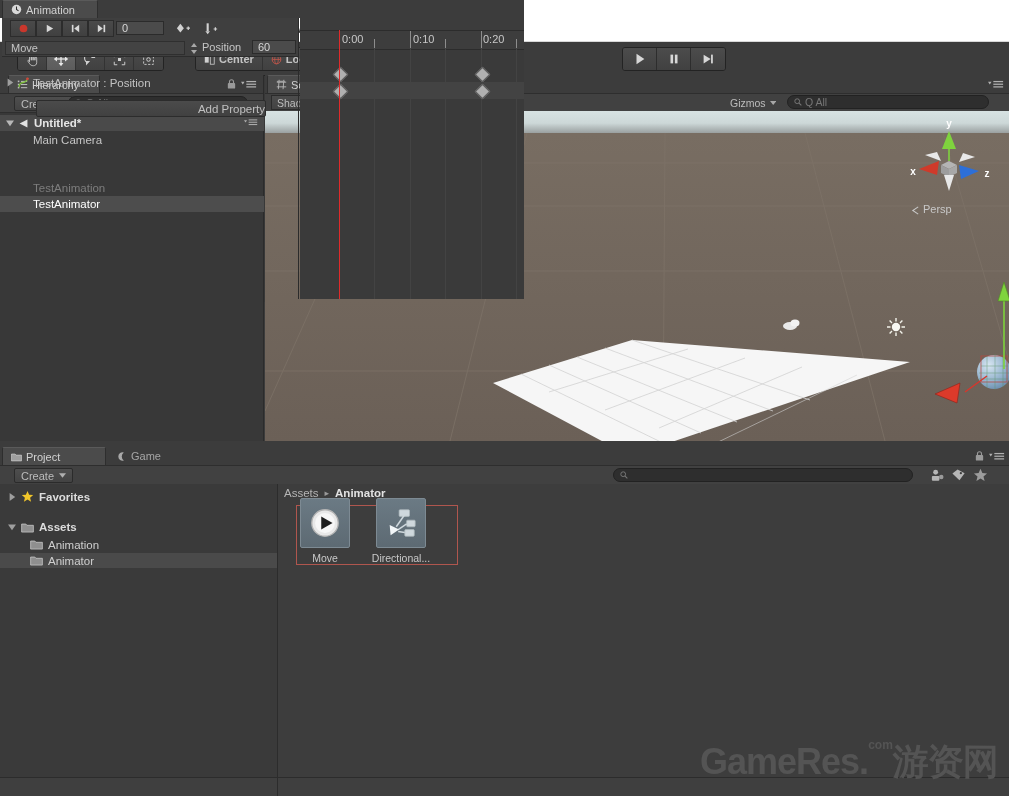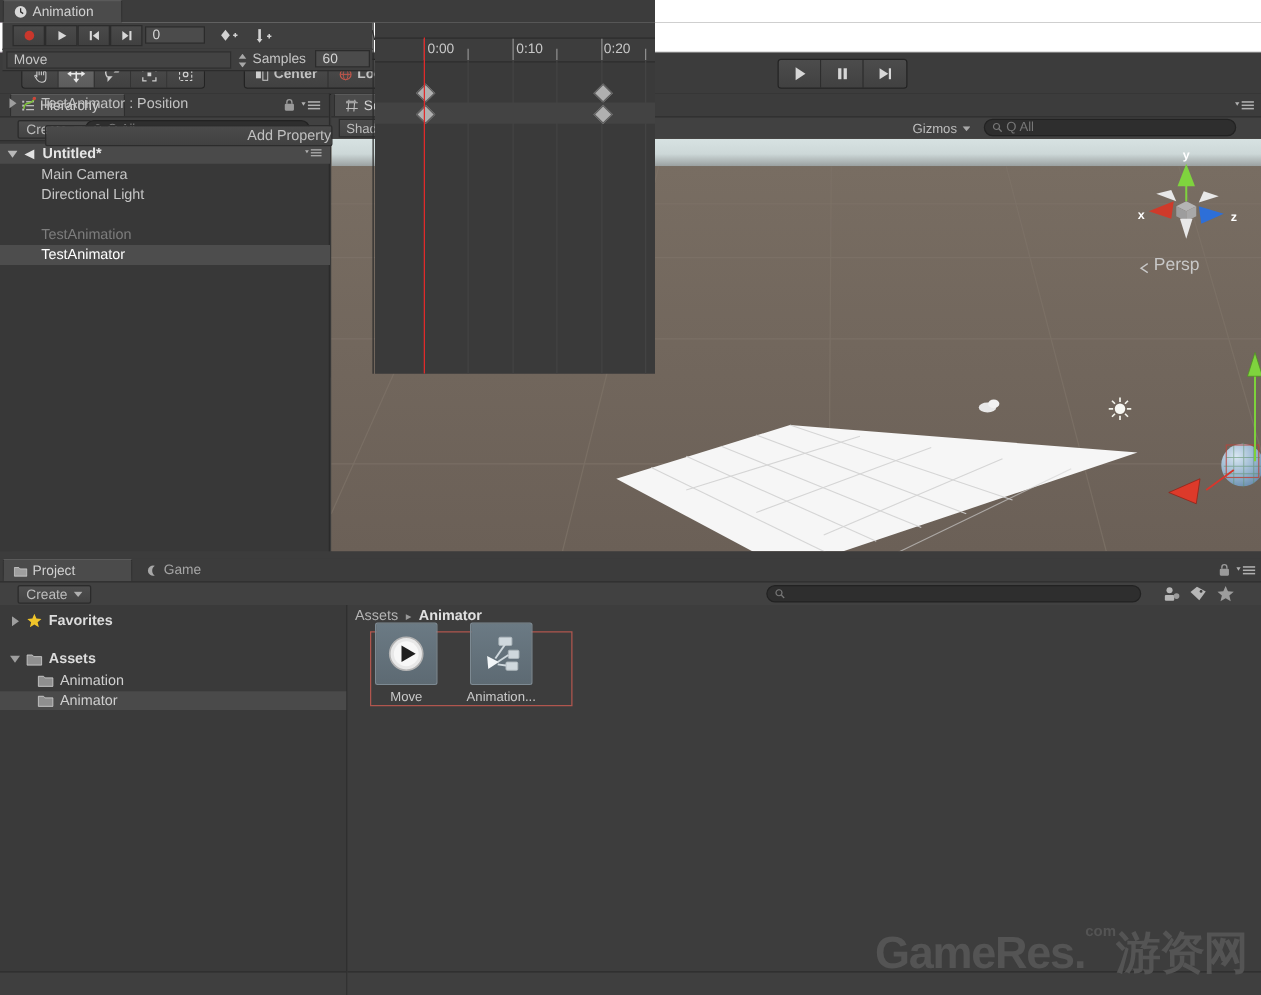--- a/index.html
+++ b/index.html
@@ -248,23 +248,20 @@
       <svg style="position:absolute;right:6px;top:3px" width="14" height="9" viewBox="0 0 18 10">
         <path d="M0 2 L4 2 L2 5 Z" fill="#b0b0b0"></path>
           <rect x="6" y="1" width="11" height="1.3" fill="#b0b0b0"></rect>
           <rect x="6" y="4" width="11" height="1.3" fill="#b0b0b0"></rect>
           <rect x="6" y="7" width="11" height="1.3" fill="#b0b0b0"></rect>
       </svg>
     </div>
 
     <div class="hrow" style="top:57px">
         <span style="margin-left:33px">Main Camera</span>
-      </div>
-    <div class="hrow" style="top:73px">
-        <span style="margin-left:33px">Directional Light</span>
       </div>
     <div class="hrow dim" style="top:105px">
         <span style="margin-left:33px">TestAnimation</span>
       </div>
     <div class="hrow sel" style="top:121px">
         <span style="margin-left:33px">TestAnimator</span>
       </div>
   </div>
 
   <div class="panel" id="sceneview">
@@ -447,21 +444,21 @@
             <polygon points="78,44 62,49 66,40" fill="#e8e8e8"></polygon>
 
             <polygon points="82,58 62,52 64,66" fill="#2d6fd8"></polygon>
 
             <polygon points="28,42 44,48 40,39" fill="#e8e8e8"></polygon>
           </g>
           <text x="52" y="14" font-size="10" font-weight="bold" fill="#ffffff" text-anchor="middle" font-family="Liberation Sans, sans-serif">y</text>
           <text x="16" y="62" font-size="10" font-weight="bold" fill="#ffffff" text-anchor="middle" font-family="Liberation Sans, sans-serif">x</text>
           <text x="90" y="64" font-size="10" font-weight="bold" fill="#ffffff" text-anchor="middle" font-family="Liberation Sans, sans-serif">z</text>
         </svg>
-        <div style="position:absolute;left:14px;top:90px;font-size:14px;color:#c8c8c8;display:flex;align-items:flex-end;gap:3px">
+        <div style="position:absolute;left:14px;top:90px;font-size:11px;color:#c8c8c8;display:flex;align-items:flex-end;gap:3px">
           <svg width="9" height="9" viewBox="0 0 10 10">
               <path d="M8 1 L2 5 L8 9" fill="none" stroke="#c8c8c8" stroke-width="1.2"></path>
             </svg>
           <span>Persp</span>
         </div>
       </div>
     </div>
   </div>
 
   <div class="panel" id="project">
@@ -580,21 +577,21 @@
               <rect x="22" y="25" width="10" height="7" rx="1"></rect>
             </g>
             <g stroke="#cfd8dd" stroke-width="1.6" fill="none">
               <path d="M13 22 L22 9"></path>
                 <path d="M15 25 L24 19"></path>
                 <path d="M15 27 L22 28"></path>
             </g>
             <polygon points="6,20 16,25 7,31" fill="#f2f6f8"></polygon>
           </svg>
         </div>
-        <div class="thumbLabel">Animation...</div>
+        <div class="thumbLabel">Directional...</div>
       </div>
 
       <div style="position:absolute;left:0;bottom:0;width:731px;height:18px;background:#3f3f3f;border-top:1px solid #2c2c2c"></div>
     </div>
   </div>
 
   <div id="animwin">
     <div style="position:absolute;left:0;top:0;width:524px;height:18px;background:#3c3c3c">
       <div class="tab active" style="left:2px;width:96px">
         <svg width="11" height="11" viewBox="0 0 14 14">
@@ -649,21 +646,21 @@
     </div>
 
     <div class="clipbar">
       <div class="clipsel">
         <span>Move</span>
       </div>
       <svg style="position:absolute;left:188px;top:4px" width="8" height="11" viewBox="0 0 8 11">
         <path d="M4 0 L7 4 H1 Z" fill="#a8a8a8"></path>
           <path d="M4 11 L7 7 H1 Z" fill="#a8a8a8"></path>
       </svg>
-      <div style="position:absolute;left:200px;top:2px;font-size:11px;color:#c5c5c5">Samples</div>
+      <div style="position:absolute;left:200px;top:2px;font-size:11px;color:#c5c5c5">Position</div>
       <div class="numfield" style="left:250px;top:1px;width:44px">60</div>
     </div>
 
     <div class="proprow" style="top:74px;left:6px">
       <svg width="8" height="9" viewBox="0 0 10 10">
           <path d="M2 0 L2 10 L9 5 Z" fill="#9e9e9e"></path>
         </svg>
       <svg width="11" height="11" viewBox="0 0 12 12">
         <path d="M1 11 C3 2, 7 10, 11 1" fill="none" stroke="#7fc23d" stroke-width="1.4"></path>
         <circle cx="10.3" cy="2" r="1.5" fill="#d0443a"></circle>

